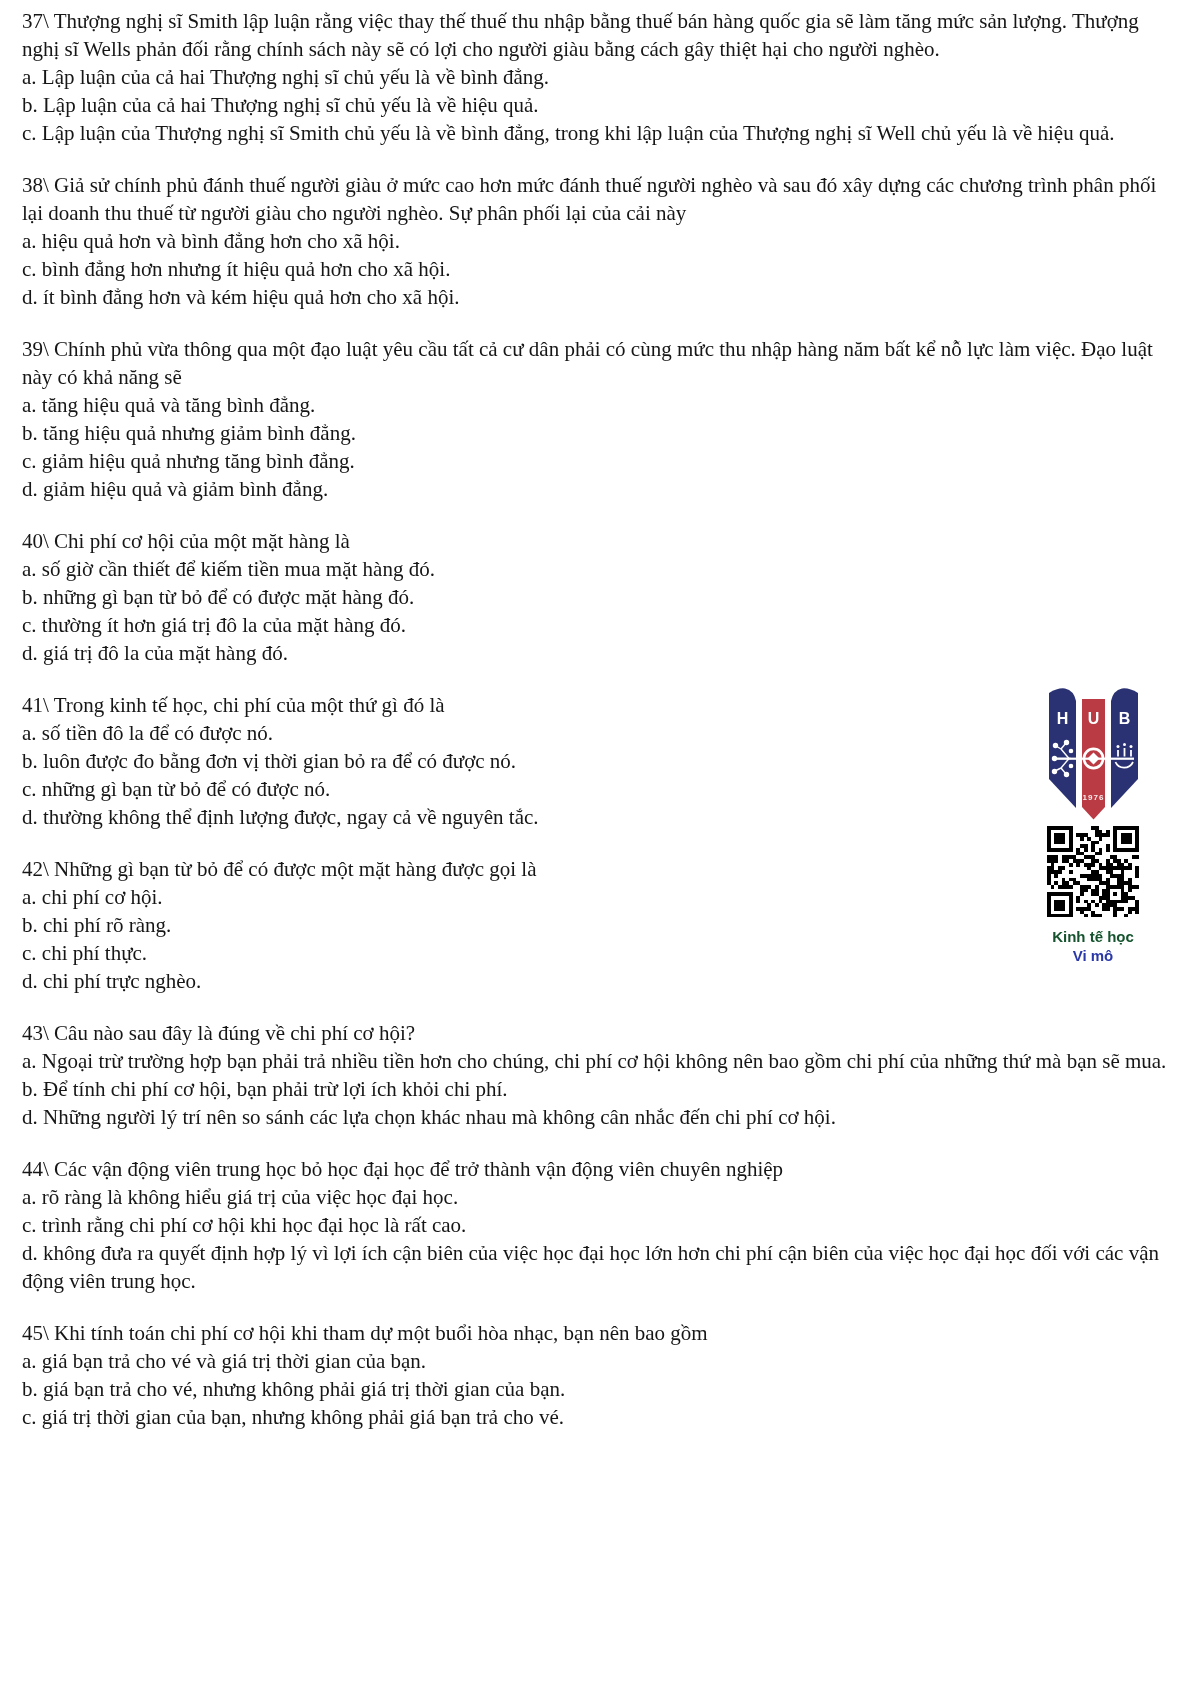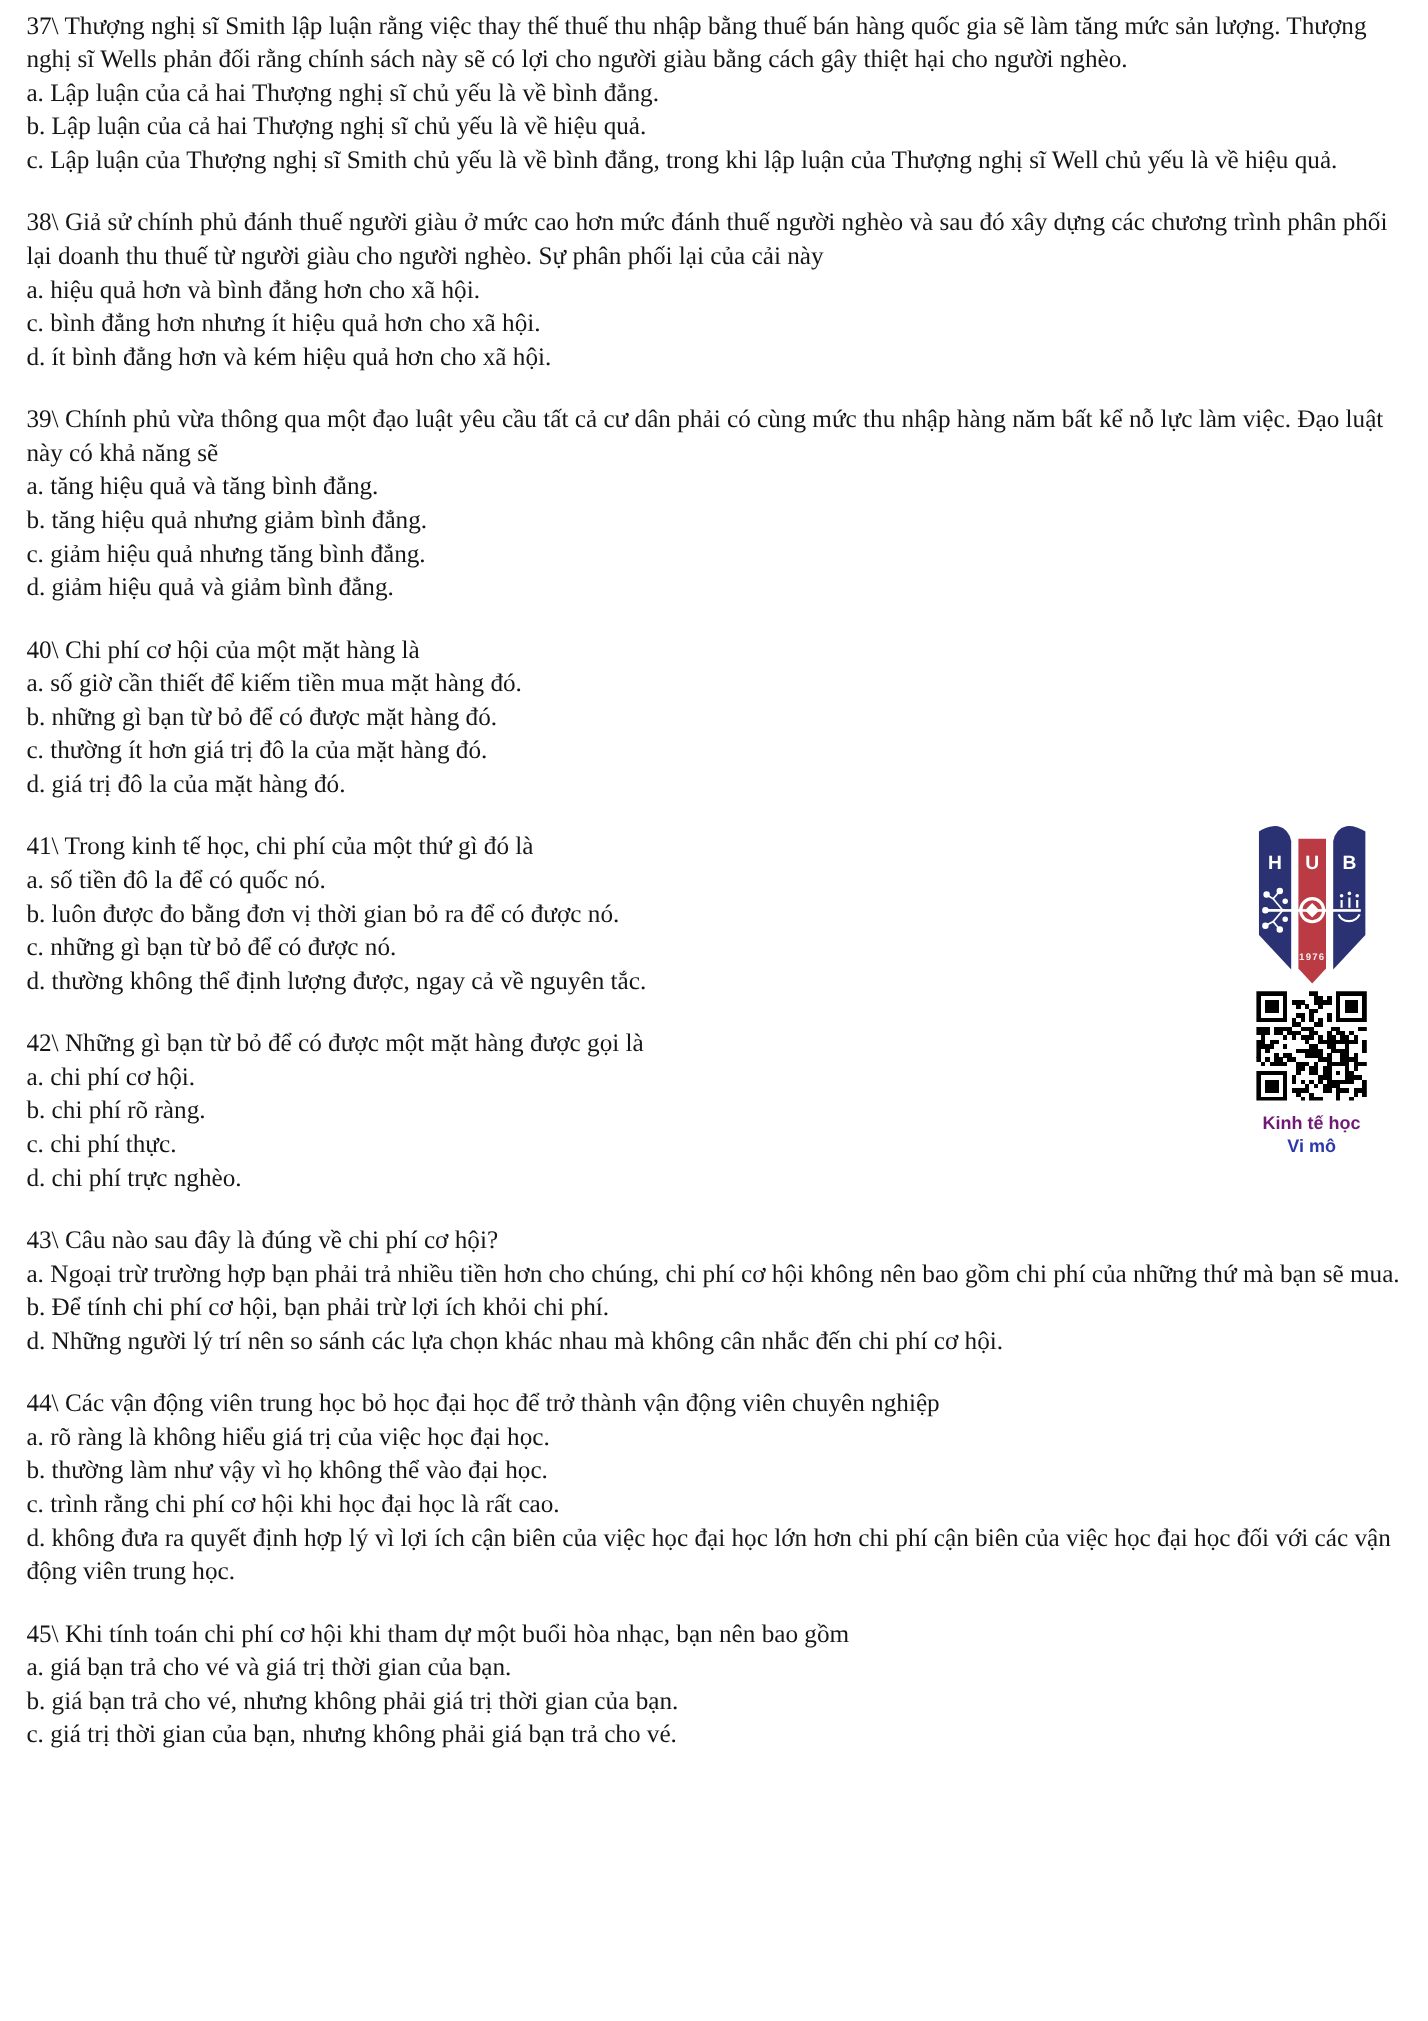--- a/index.html
+++ b/index.html
@@ -76,42 +76,41 @@
       </div>
       <div class="question">
         <div class="stem">40\ Chi phí cơ hội của một mặt hàng là</div>
         <div class="option">a. số giờ cần thiết để kiếm tiền mua mặt hàng đó.</div>
         <div class="option">b. những gì bạn từ bỏ để có được mặt hàng đó.</div>
         <div class="option">c. thường ít hơn giá trị đô la của mặt hàng đó.</div>
         <div class="option">d. giá trị đô la của mặt hàng đó.</div>
       </div>
       <div class="question">
         <div class="stem">41\ Trong kinh tế học, chi phí của một thứ gì đó là</div>
-        <div class="option">a. số tiền đô la để có quốc nó.</div>
+        <div class="option">a. số tiền đô la để có được nó.</div>
         <div class="option">b. luôn được đo bằng đơn vị thời gian bỏ ra để có được nó.</div>
         <div class="option">c. những gì bạn từ bỏ để có được nó.</div>
         <div class="option">d. thường không thể định lượng được, ngay cả về nguyên tắc.</div>
       </div>
       <div class="question">
         <div class="stem">42\ Những gì bạn từ bỏ để có được một mặt hàng được gọi là</div>
         <div class="option">a. chi phí cơ hội.</div>
         <div class="option">b. chi phí rõ ràng.</div>
         <div class="option">c. chi phí thực.</div>
         <div class="option">d. chi phí trực nghèo.</div>
       </div>
       <div class="question">
         <div class="stem">43\ Câu nào sau đây là đúng về chi phí cơ hội?</div>
         <div class="option">a. Ngoại trừ trường hợp bạn phải trả nhiều tiền hơn cho chúng, chi phí cơ hội không nên bao gồm chi phí của những thứ mà bạn sẽ mua.</div>
         <div class="option">b. Để tính chi phí cơ hội, bạn phải trừ lợi ích khỏi chi phí.</div>
         <div class="option">d. Những người lý trí nên so sánh các lựa chọn khác nhau mà không cân nhắc đến chi phí cơ hội.</div>
       </div>
       <div class="question">
         <div class="stem">44\ Các vận động viên trung học bỏ học đại học để trở thành vận động viên chuyên nghiệp</div>
         <div class="option">a. rõ ràng là không hiểu giá trị của việc học đại học.</div>
-        <div class="option">b. thường làm như vậy vì họ không thể vào đại học.</div>
         <div class="option">c. trình rằng chi phí cơ hội khi học đại học là rất cao.</div>
         <div class="option">d. không đưa ra quyết định hợp lý vì lợi ích cận biên của việc học đại học lớn hơn chi phí cận biên của việc học đại học đối với các vận động viên trung học.</div>
       </div>
       <div class="question">
         <div class="stem">45\ Khi tính toán chi phí cơ hội khi tham dự một buổi hòa nhạc, bạn nên bao gồm</div>
         <div class="option">a. giá bạn trả cho vé và giá trị thời gian của bạn.</div>
         <div class="option">b. giá bạn trả cho vé, nhưng không phải giá trị thời gian của bạn.</div>
         <div class="option">c. giá trị thời gian của bạn, nhưng không phải giá bạn trả cho vé.</div>
       </div>
     </section>
@@ -385,18 +384,18 @@
           <rect x="36.80" y="88.32" width="3.73" height="3.73" fill="#000000"></rect>
           <rect x="44.16" y="88.32" width="3.73" height="3.73" fill="#000000"></rect>
           <rect x="47.84" y="88.32" width="3.73" height="3.73" fill="#000000"></rect>
           <rect x="51.52" y="88.32" width="3.73" height="3.73" fill="#000000"></rect>
           <rect x="66.24" y="88.32" width="3.73" height="3.73" fill="#000000"></rect>
           <rect x="77.28" y="88.32" width="3.73" height="3.73" fill="#000000"></rect>
         </svg>
     </div>
 
     <div class="caption">
-      <div style="color: #701a75;">Kinh tế học</div>
+      <div style="color: #14532d;">Kinh tế học</div>
       <div style="color: rgb(43, 56, 168);">Vi mô</div>
     </div>
   </aside>
 
 </div>
 
 </body></html>

